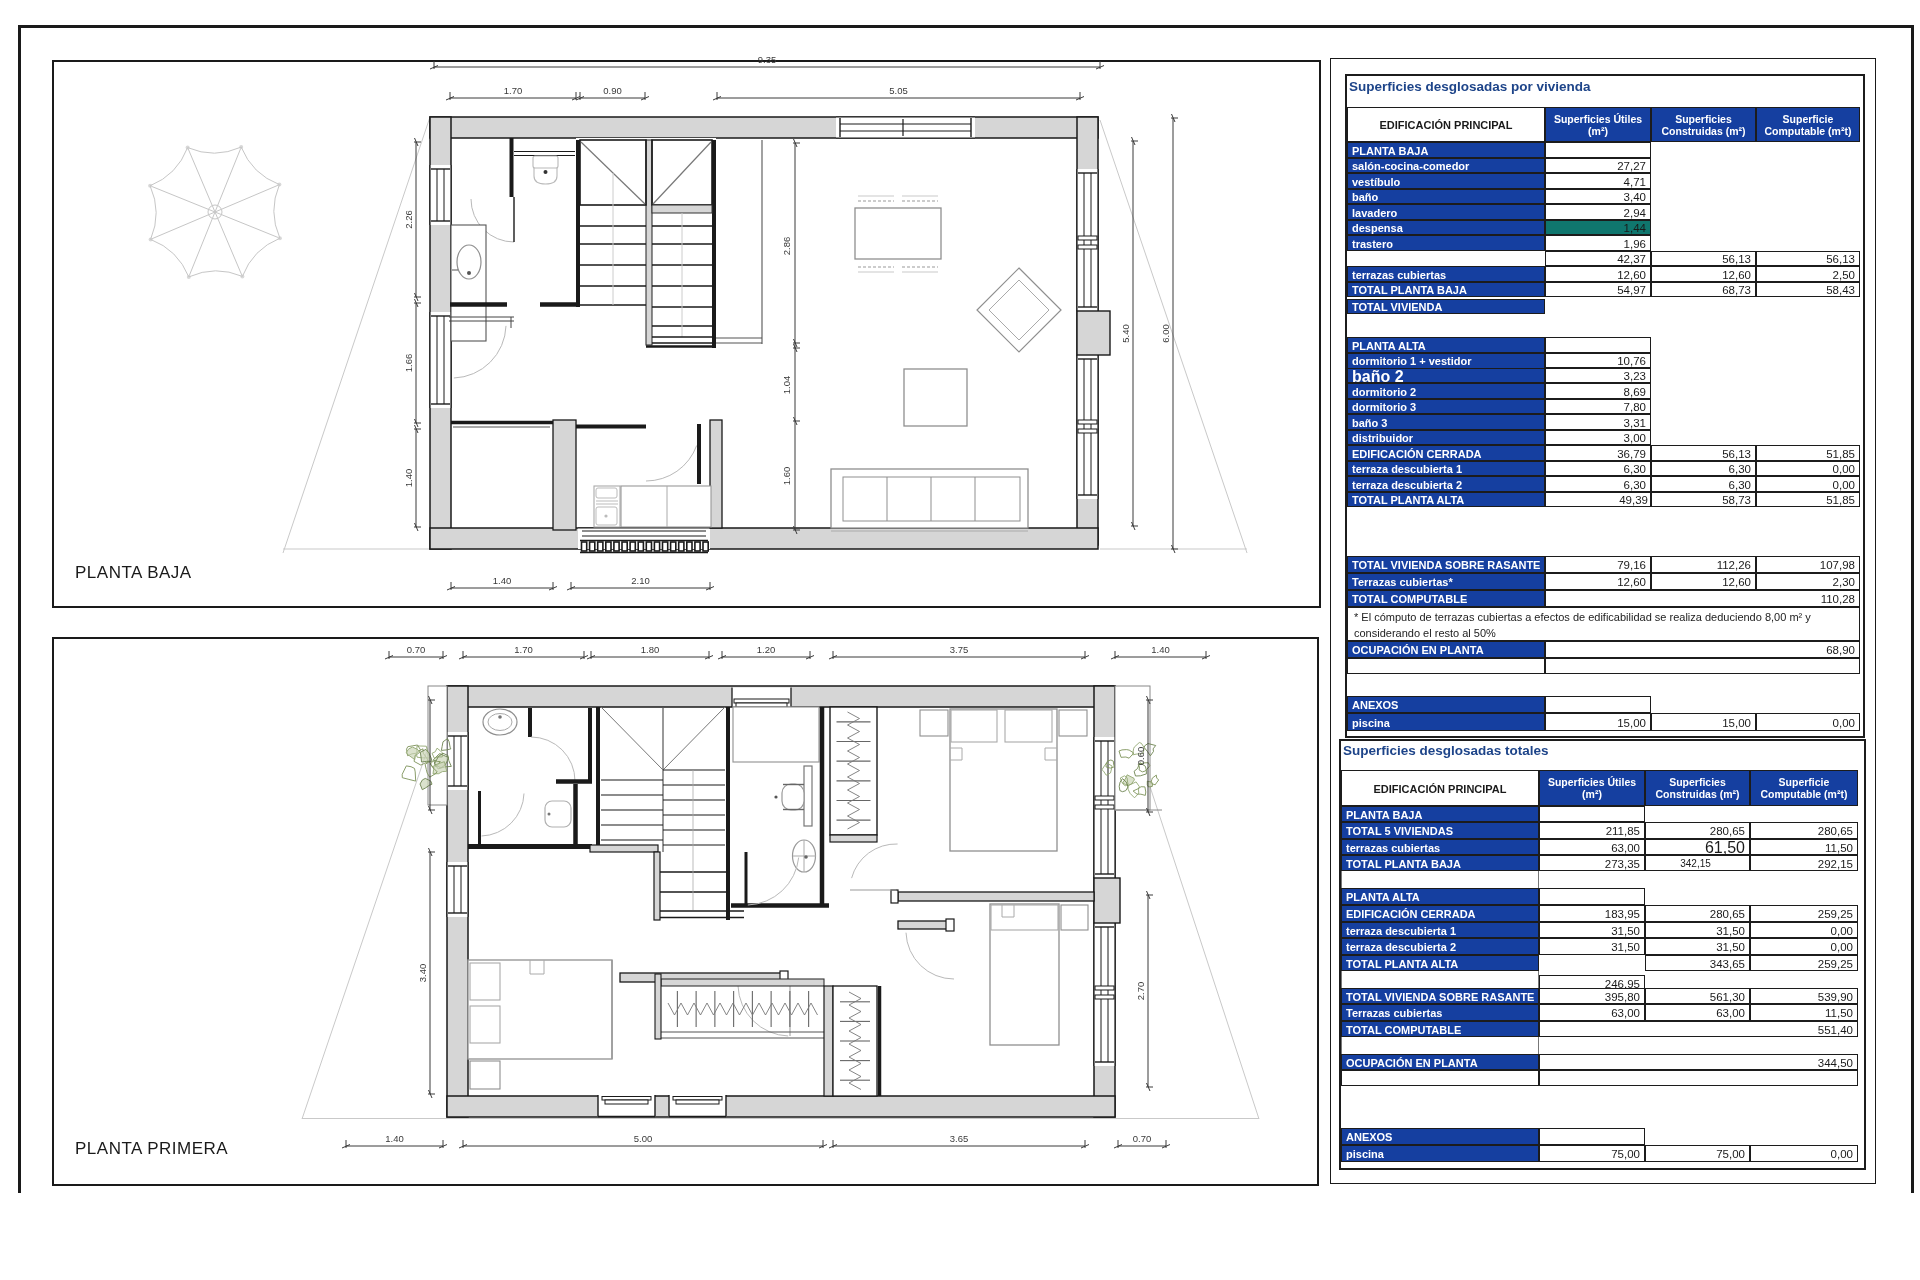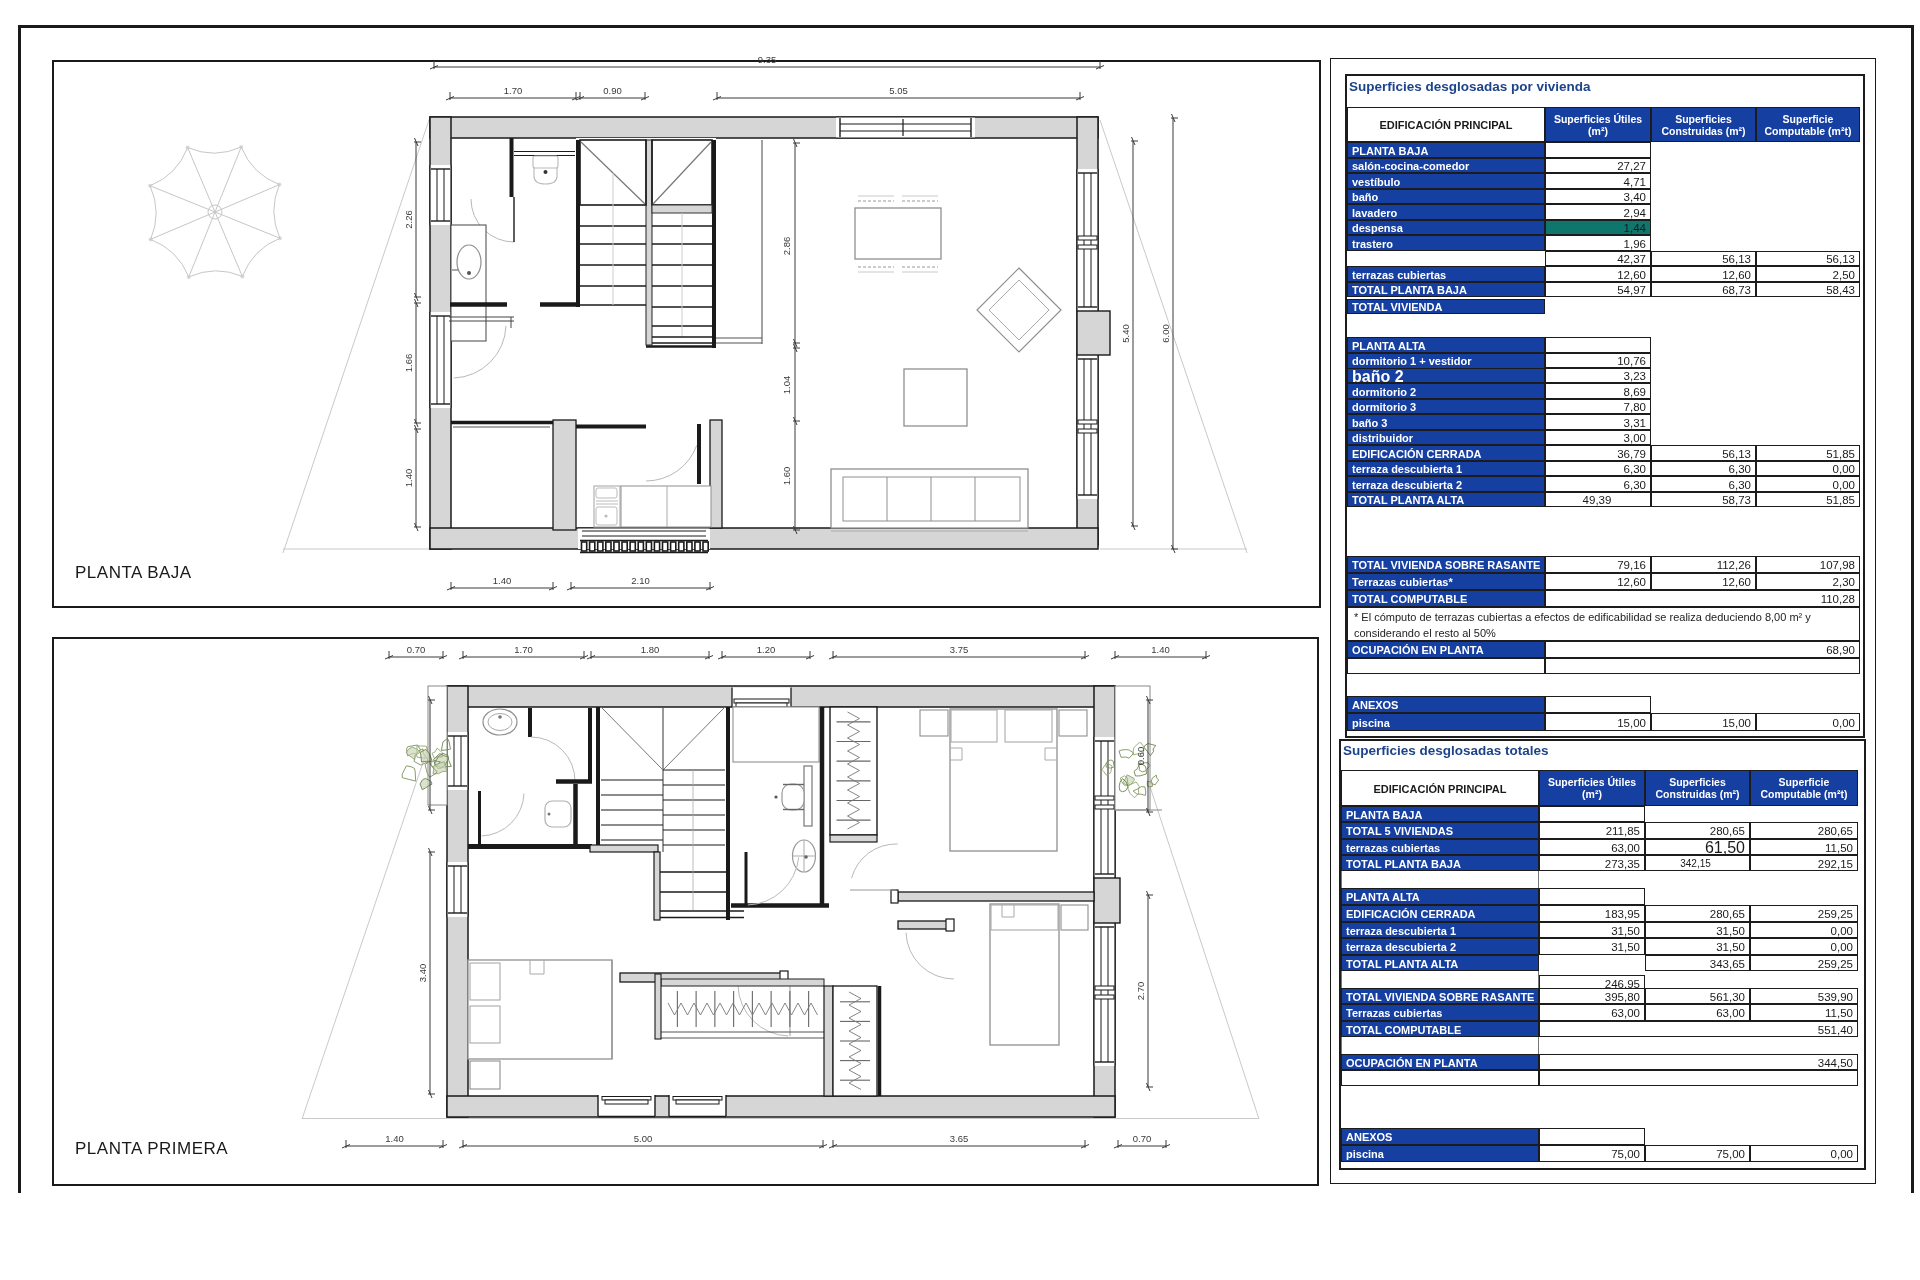--- a/index.html
+++ b/index.html
@@ -633,21 +633,21 @@
 <div style="position:absolute;left:1545px;top:461px;width:106px;height:15px;background:#fff;color:#1a1a1a;font-size:11.5px;box-sizing:border-box;border:1px solid #1c1c1c;line-height:15px;text-align:right;padding-right:4px;z-index:1;overflow:hidden;white-space:nowrap;">6,30</div>
 <div style="position:absolute;left:1651px;top:461px;width:105px;height:15px;background:#fff;color:#1a1a1a;font-size:11.5px;box-sizing:border-box;border:1px solid #1c1c1c;line-height:15px;text-align:right;padding-right:4px;z-index:1;overflow:hidden;white-space:nowrap;">6,30</div>
 <div style="position:absolute;left:1756px;top:461px;width:104px;height:15px;background:#fff;color:#1a1a1a;font-size:11.5px;box-sizing:border-box;border:1px solid #1c1c1c;line-height:15px;text-align:right;padding-right:4px;z-index:1;overflow:hidden;white-space:nowrap;">0,00</div>
 
 <div style="position:absolute;left:1347px;top:476px;width:198px;height:16px;background:#153fa0;color:#fff;font-size:11px;box-sizing:border-box;border:1px solid #1c1c1c;font-weight:bold;line-height:16px;text-align:left;padding-left:4px;z-index:1;overflow:hidden;white-space:nowrap;">terraza descubierta 2</div>
 <div style="position:absolute;left:1545px;top:476px;width:106px;height:16px;background:#fff;color:#1a1a1a;font-size:11.5px;box-sizing:border-box;border:1px solid #1c1c1c;line-height:16px;text-align:right;padding-right:4px;z-index:1;overflow:hidden;white-space:nowrap;">6,30</div>
 <div style="position:absolute;left:1651px;top:476px;width:105px;height:16px;background:#fff;color:#1a1a1a;font-size:11.5px;box-sizing:border-box;border:1px solid #1c1c1c;line-height:16px;text-align:right;padding-right:4px;z-index:1;overflow:hidden;white-space:nowrap;">6,30</div>
 <div style="position:absolute;left:1756px;top:476px;width:104px;height:16px;background:#fff;color:#1a1a1a;font-size:11.5px;box-sizing:border-box;border:1px solid #1c1c1c;line-height:16px;text-align:right;padding-right:4px;z-index:1;overflow:hidden;white-space:nowrap;">0,00</div>
 
 <div style="position:absolute;left:1347px;top:492px;width:198px;height:15px;background:#153fa0;color:#fff;font-size:11px;box-sizing:border-box;border:1px solid #1c1c1c;font-weight:bold;line-height:15px;text-align:left;padding-left:4px;z-index:1;overflow:hidden;white-space:nowrap;">TOTAL PLANTA ALTA</div>
-<div style="position:absolute;left:1545px;top:492px;width:106px;height:15px;background:#fff;color:#1a1a1a;font-size:11.5px;box-sizing:border-box;border:1px solid #1c1c1c;line-height:15px;text-align:center;padding-right:2px;z-index:1;overflow:hidden;white-space:nowrap;">49,39</div>
+<div style="position:absolute;left:1545px;top:492px;width:106px;height:15px;background:#fff;color:#1a1a1a;font-size:11.5px;box-sizing:border-box;border:1px solid #1c1c1c;line-height:15px;text-align:right;padding-right:2px;z-index:1;overflow:hidden;white-space:nowrap;">49,39</div>
 <div style="position:absolute;left:1651px;top:492px;width:105px;height:15px;background:#fff;color:#1a1a1a;font-size:11.5px;box-sizing:border-box;border:1px solid #1c1c1c;line-height:15px;text-align:right;padding-right:4px;z-index:1;overflow:hidden;white-space:nowrap;">58,73</div>
 <div style="position:absolute;left:1756px;top:492px;width:104px;height:15px;background:#fff;color:#1a1a1a;font-size:11.5px;box-sizing:border-box;border:1px solid #1c1c1c;line-height:15px;text-align:right;padding-right:4px;z-index:1;overflow:hidden;white-space:nowrap;">51,85</div>
 
 <div style="position:absolute;left:1347px;top:556px;width:198px;height:17px;background:#153fa0;color:#fff;font-size:11px;box-sizing:border-box;border:1px solid #1c1c1c;font-weight:bold;line-height:17px;text-align:left;padding-left:4px;z-index:1;overflow:hidden;white-space:nowrap;">TOTAL VIVIENDA SOBRE RASANTE</div>
 <div style="position:absolute;left:1545px;top:556px;width:106px;height:17px;background:#fff;color:#1a1a1a;font-size:11.5px;box-sizing:border-box;border:1px solid #1c1c1c;line-height:17px;text-align:right;padding-right:4px;z-index:1;overflow:hidden;white-space:nowrap;">79,16</div>
 <div style="position:absolute;left:1651px;top:556px;width:105px;height:17px;background:#fff;color:#1a1a1a;font-size:11.5px;box-sizing:border-box;border:1px solid #1c1c1c;line-height:17px;text-align:right;padding-right:4px;z-index:1;overflow:hidden;white-space:nowrap;">112,26</div>
 <div style="position:absolute;left:1756px;top:556px;width:104px;height:17px;background:#fff;color:#1a1a1a;font-size:11.5px;box-sizing:border-box;border:1px solid #1c1c1c;line-height:17px;text-align:right;padding-right:4px;z-index:1;overflow:hidden;white-space:nowrap;">107,98</div>
 
 <div style="position:absolute;left:1347px;top:573px;width:198px;height:17px;background:#153fa0;color:#fff;font-size:11px;box-sizing:border-box;border:1px solid #1c1c1c;font-weight:bold;line-height:17px;text-align:left;padding-left:4px;z-index:1;overflow:hidden;white-space:nowrap;">Terrazas cubiertas*</div>
 <div style="position:absolute;left:1545px;top:573px;width:106px;height:17px;background:#fff;color:#1a1a1a;font-size:11.5px;box-sizing:border-box;border:1px solid #1c1c1c;line-height:17px;text-align:right;padding-right:4px;z-index:1;overflow:hidden;white-space:nowrap;">12,60</div>

